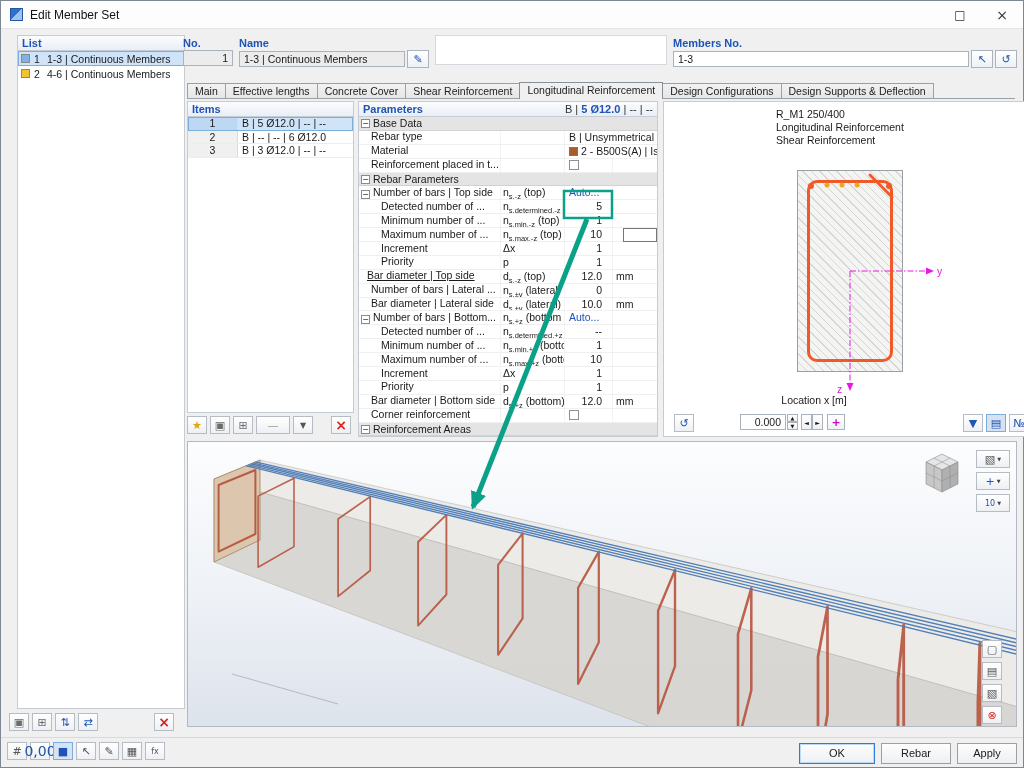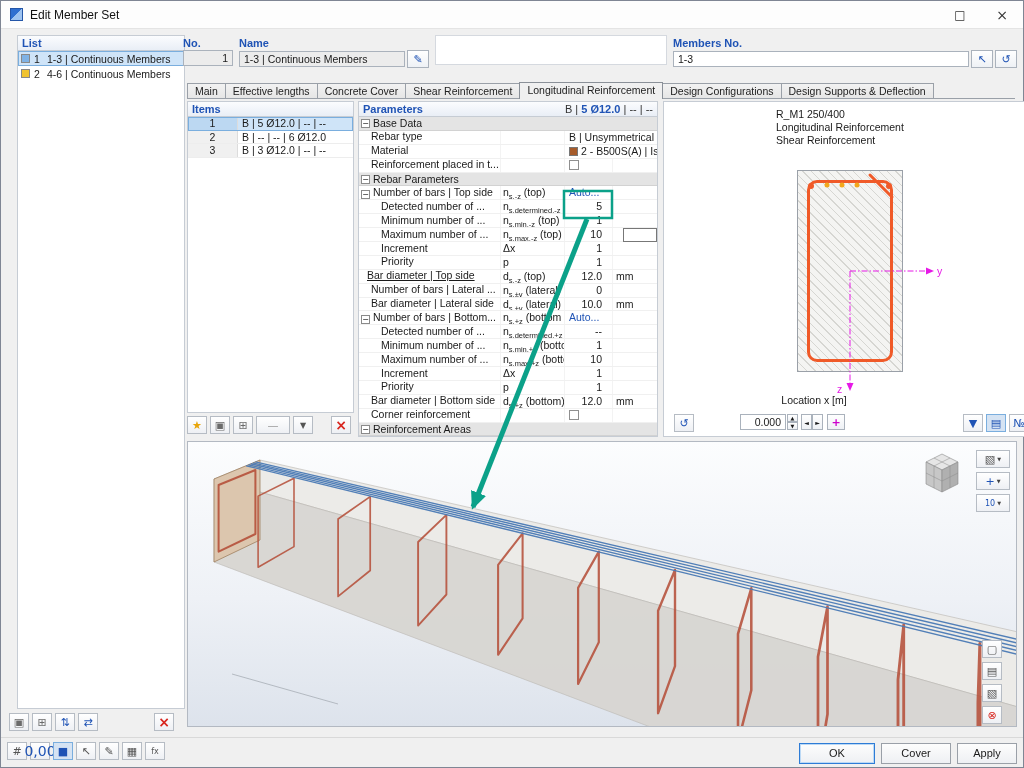--- a/index.html
+++ b/index.html
@@ -527,21 +527,21 @@
           <span class="glyph" style="color: rgb(85, 85, 85);">✎</span>
         </div>
         <div class="mbtn">
           <span class="glyph" style="color: rgb(85, 85, 85);">▦</span>
         </div>
         <div class="mbtn">
           <span class="glyph" style="color: rgb(85, 85, 85); font-size: 8px;">fx</span>
         </div>
       </div>
     <div class="okbtn def" style="left:798px;top:5px;width:76px">OK</div>
-    <div class="okbtn" style="left:880px;top:5px;width:70px">Cover</div>
+    <div class="okbtn" style="left:880px;top:5px;width:70px">Rebar</div>
     <div class="okbtn" style="left:956px;top:5px;width:60px">Apply</div>
   </div>
 
   <svg class="overlay" width="1024" height="768">
     <defs>
       <marker id="ah" markerUnits="userSpaceOnUse" markerWidth="24" markerHeight="18" refX="15" refY="8" orient="auto">
         <path d="M0,0 L18,8 L0,16 Z" fill="#0ba189"></path>
       </marker>
     </defs>
     <rect x="563" y="190" width="48" height="27" fill="none" stroke="#0ba189" stroke-width="2.5"></rect>

